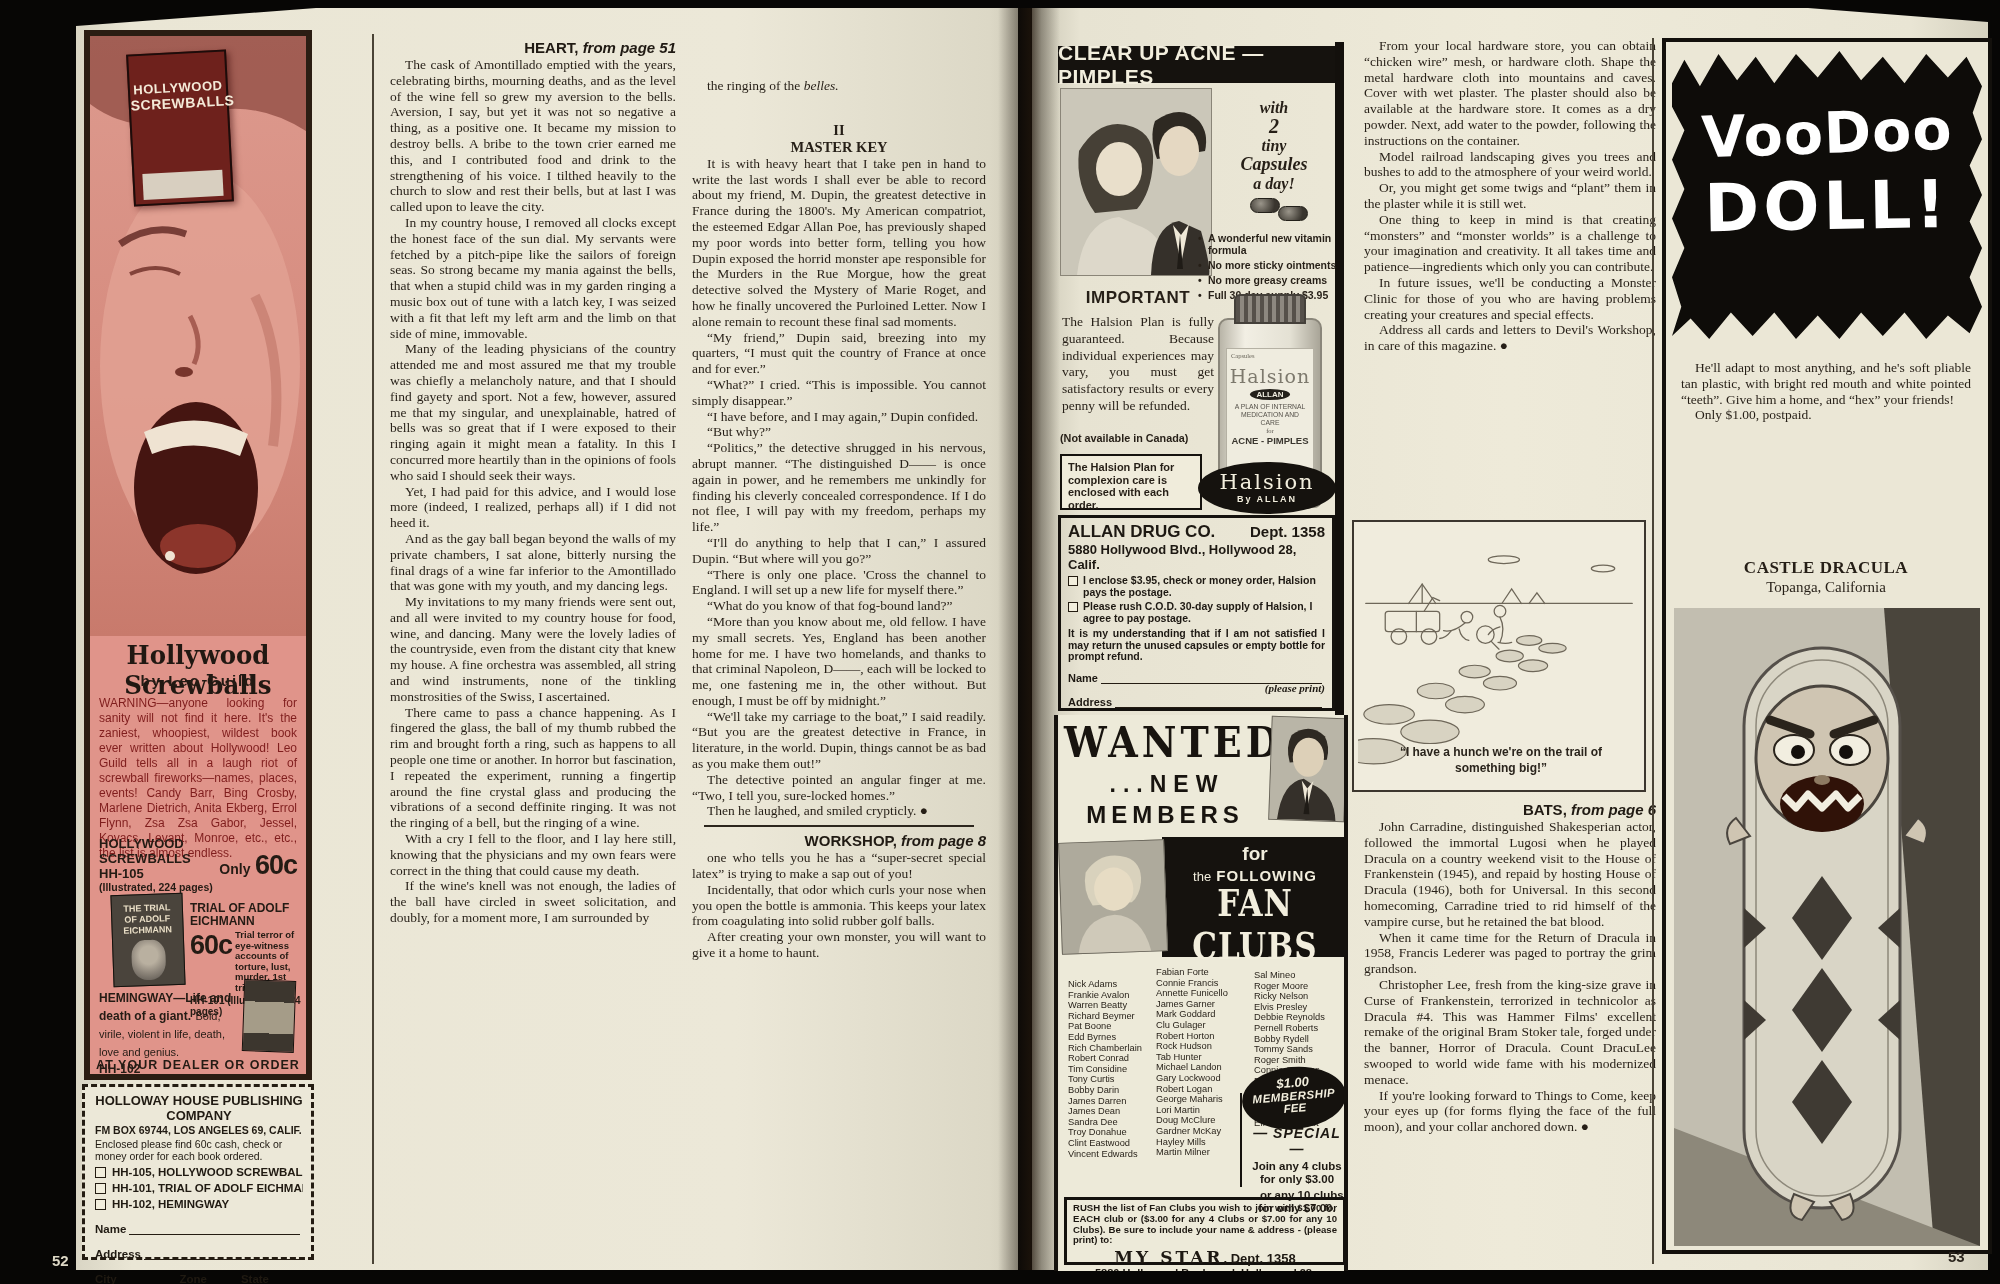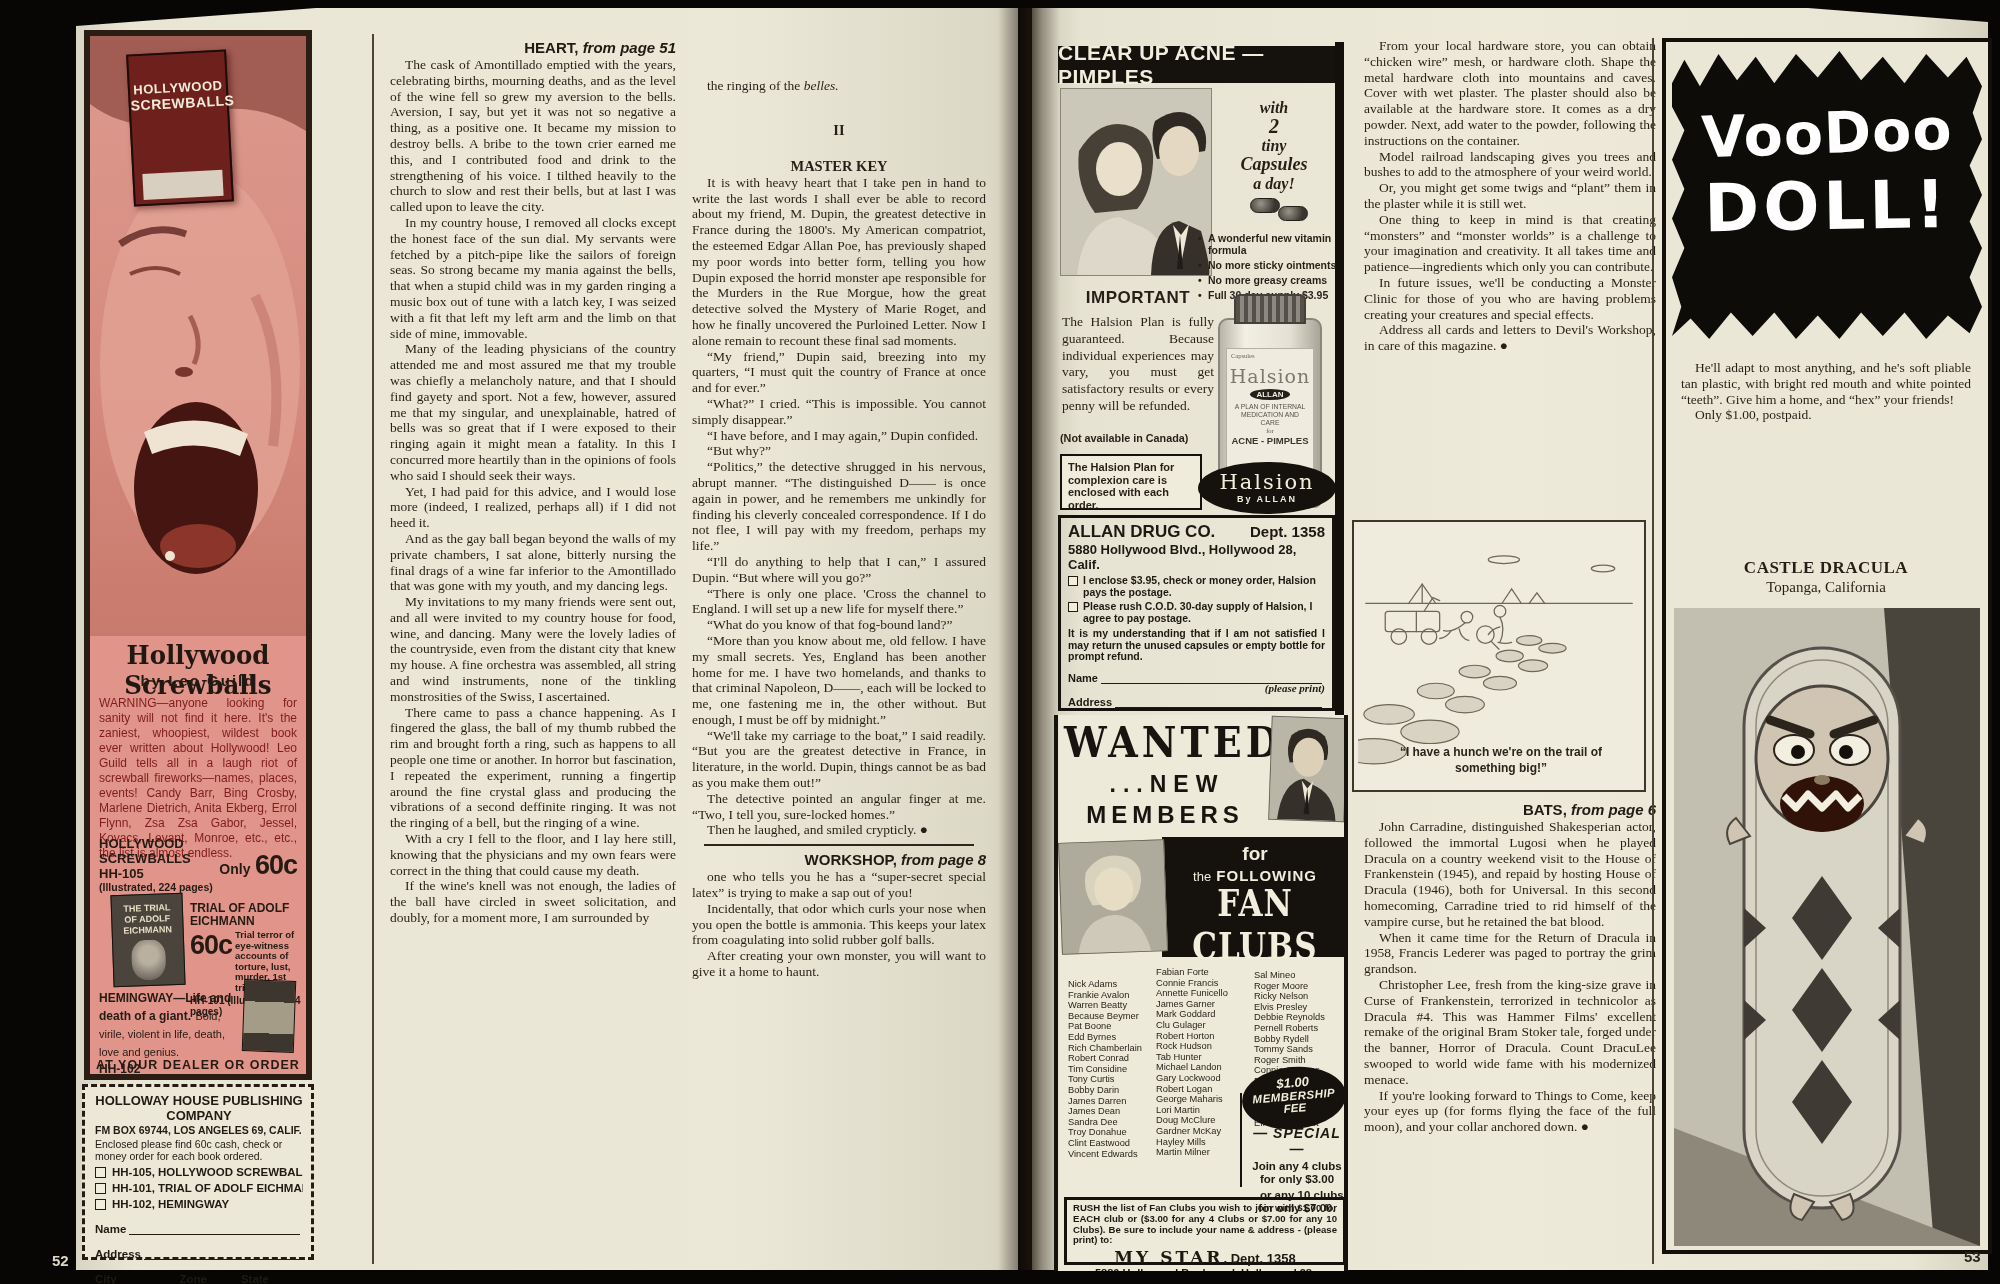--- a/index.html
+++ b/index.html
@@ -12,21 +12,21 @@
   #crease { position:absolute; top:8px; left:998px; width:62px; height:1262px; z-index:6;
             background:linear-gradient(90deg,rgba(0,0,0,0),rgba(25,18,10,.45) 35%,rgba(32,22,12,.75) 52%,rgba(25,18,10,.35) 70%,rgba(0,0,0,0)); }
   .abs { position:absolute; }
 
   
   .art { font-size:13.5px; line-height:15.8px; text-align:justify; overflow:hidden; }
   .art p { text-indent:15px; }
   .conthead { font-family:"Liberation Sans",sans-serif; font-weight:bold; font-size:15px; line-height:19px; color:#201a13; text-align:right; text-indent:0; }
   .conthead .fp { font-style:italic; }
   .vrule { position:absolute; width:2px; background:#46403500; background:#4a4336; }
-  .sec-num,.sec-title { text-align:center; font-weight:bold; font-size:14.5px; line-height:17px; text-indent:0;margin-top:19px; }
+  .sec-num,.sec-title { text-align:center; font-weight:bold; font-size:14.5px; line-height:17px; text-indent:0; }
   .opening { text-indent:0; margin-bottom:28px; }
   .endrule { border-top:2px solid #2c261d; width:92%; margin:6px auto 4px auto; }
 
   
   #screwballs-ad { position:absolute; left:8px; top:22px; width:228px; height:1050px;
                    background:#e0948a; border:6px solid #2b1d13; overflow:hidden; }
   .sb-photo { position:absolute; left:0; top:0; width:216px; height:600px; }
   .sb-cover { position:absolute; left:40px; top:16px; width:100px; height:152px; background:#6e211c;
               border:2px solid #1d0c0a; transform:rotate(-3deg); box-shadow:3px 3px 6px rgba(60,10,10,.5);
               color:#f4ead8; text-align:center; font-family:"Liberation Sans",sans-serif; font-weight:bold; }
@@ -180,21 +180,21 @@
   .vd-t2 { font-family:"DejaVu Sans",sans-serif; font-weight:bold; font-size:66px; letter-spacing:4px; margin-top:2px; transform:rotate(-1deg); }
   .vd-text { position:absolute; left:15px; top:318px; width:290px; font-size:13.5px; line-height:15.8px; text-align:justify; }
   .vd-text p { text-indent:14px; }
   .vd-company { position:absolute; left:0; top:516px; width:320px; text-align:center; font-weight:bold; font-size:17px; letter-spacing:.5px; }
   .vd-location { position:absolute; left:0; top:537px; width:320px; text-align:center; font-size:15px; }
   .vd-photo { position:absolute; left:8px; top:566px; width:306px; height:638px; background:#beb9ab; overflow:hidden; }
 
   
   .pagenum { position:absolute; font-family:"Liberation Sans",sans-serif; font-weight:bold; font-size:15px; z-index:8; }
   #pn-left { left:52px; top:1252px; color:#ddd8c6; }
-  #pn-right { left:1948px; top:1248px; color:#2a241c;margin-left:16px; }
+  #pn-right { left:1948px; top:1248px; color:#2a241c; }
 
   .photo-svg,.art-svg { display:block; width:100%; height:100%; }
   .tearL { position:absolute; left:0; top:0; width:240px; height:18px; background:#070605; clip-path:polygon(0 0,100% 0,0 100%); }
   .tearR { position:absolute; right:0; top:0; width:180px; height:14px; background:#070605; clip-path:polygon(0 0,100% 0,100% 100%); }
 </style>
 </head>
 <body>
 
 <div id="spread">
 
@@ -482,21 +482,21 @@
           <span class="the">the</span>
           <span>FOLLOWING</span>
         </div>
         <div class="fb-fanclubs">FAN CLUBS</div>
       </div>
       <div class="fan-names">
         <div class="fn-col c1">
             <div>Nick Adams</div>
             <div>Frankie Avalon</div>
             <div>Warren Beatty</div>
-            <div>Because Beymer</div>
+            <div>Richard Beymer</div>
             <div>Pat Boone</div>
             <div>Edd Byrnes</div>
             <div>Rich Chamberlain</div>
             <div>Robert Conrad</div>
             <div>Tim Considine</div>
             <div>Tony Curtis</div>
             <div>Bobby Darin</div>
             <div>James Darren</div>
             <div>James Dean</div>
             <div>Sandra Dee</div>

